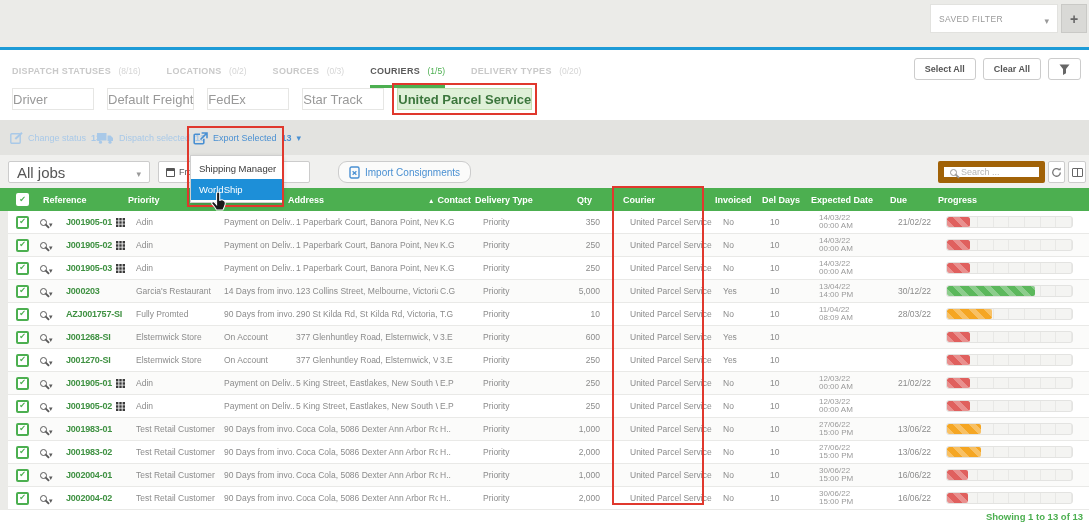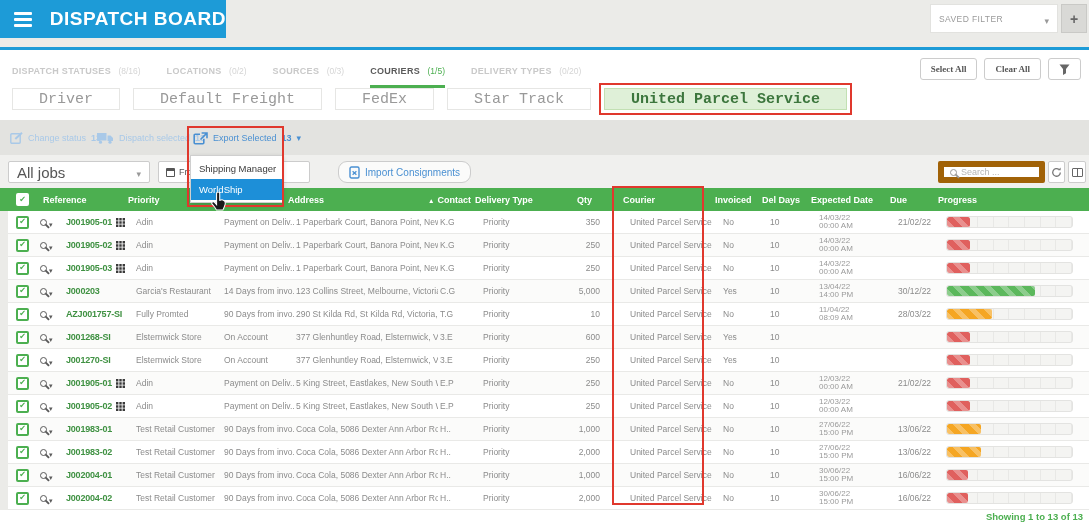--- a/index.html
+++ b/index.html
@@ -29,24 +29,24 @@
   .tabs { position:absolute; left:12px; top:10px; display:flex; gap:26px; }
   .tab { padding-bottom:7px; border-bottom:3px solid transparent; cursor:pointer; white-space:nowrap; }
   .tab .tlabel { font-size:9px; font-weight:bold; color:#c9c9c9; letter-spacing:.3px; }
   .tab .tcount { font-size:8.5px; color:#d5d5d5; margin-left:3px; }
   .tab.active { border-bottom-color:var(--accent-green,#4caf50); }
   .tab.active .tlabel { color:#5a5a5a; }
   .tab.active .tcount { color:var(--accent-green,#4caf50); }
   .tab-actions { position:absolute; right:8px; top:8px; display:flex; gap:7px; }
   .tab-actions button { height:22px; background:#fff; border:1px solid #ccc; border-radius:3px;
                         font-size:9px; font-weight:bold; color:#555; padding:0 10px; cursor:pointer;
-                        font-family:Liberation Serif, serif; display:flex; align-items:center; }
+                        font-family:Liberation Sans, sans-serif; display:flex; align-items:center; }
   .chips { position:absolute; left:12px; top:38px; display:flex; gap:13px; }
-  .chip { min-width:82px; height:22px; background:#fff; border:1px solid #e6e6e4; font-size:15px; color:#999;
-          text-align:left; padding:0 26px; cursor:pointer; font-family:Liberation Mono, monospace; display:flex; align-items:center;
+  .chip { min-width:82px; height:22px; background:#fff; border:1px solid #e6e6e4; font-size:13px; color:#999;
+          text-align:left; padding:0 0; cursor:pointer; font-family:Liberation Sans, sans-serif; display:flex; align-items:center;
           white-space:nowrap; }
   .chip.selected { background:#dff0d8; border-color:#c2e0b3; color:#3c763d; font-weight:bold; }
   .chip.annotated { outline:2px solid var(--annotation-red,#e0382d); outline-offset:3px; }
 
   
   .actionbar { position:absolute; top:120px; left:0; width:100%; height:51px; background:#e3e3e0; }
   .abtn { position:absolute; top:8px; height:20px; display:flex; align-items:center; gap:5px; background:transparent;
           border:0; cursor:pointer; font-family:inherit; font-size:9px; white-space:nowrap; }
   .abtn b { font-size:9px; }
   .abtn.muted { color:#a9c9e8; }
@@ -137,30 +137,20 @@
   .anno-courier { left:612px; top:186px; width:92px; height:319px; }
 
   .cursor-hand { position:absolute; left:211px; top:192px; z-index:70; pointer-events:none; }
 </style>
 </head>
 <body>
 
 <div class="screen">
 
   <div class="topbar">
-    <div class="brand">
-      <button class="hamburger">
-        <span>
-            <i></i>
-          </span>
-          <i></i>
-          <i></i>
-      </button>
-      <div class="title">DISPATCH BOARD</div>
-    </div>
     <div class="saved-filter">
       <span class="lbl">SAVED FILTER</span>
       <span class="caret"></span>
     </div>
     <button class="add-filter">+</button>
   </div>
 
   <div class="blue-line"></div>
 
   <div class="panel">

